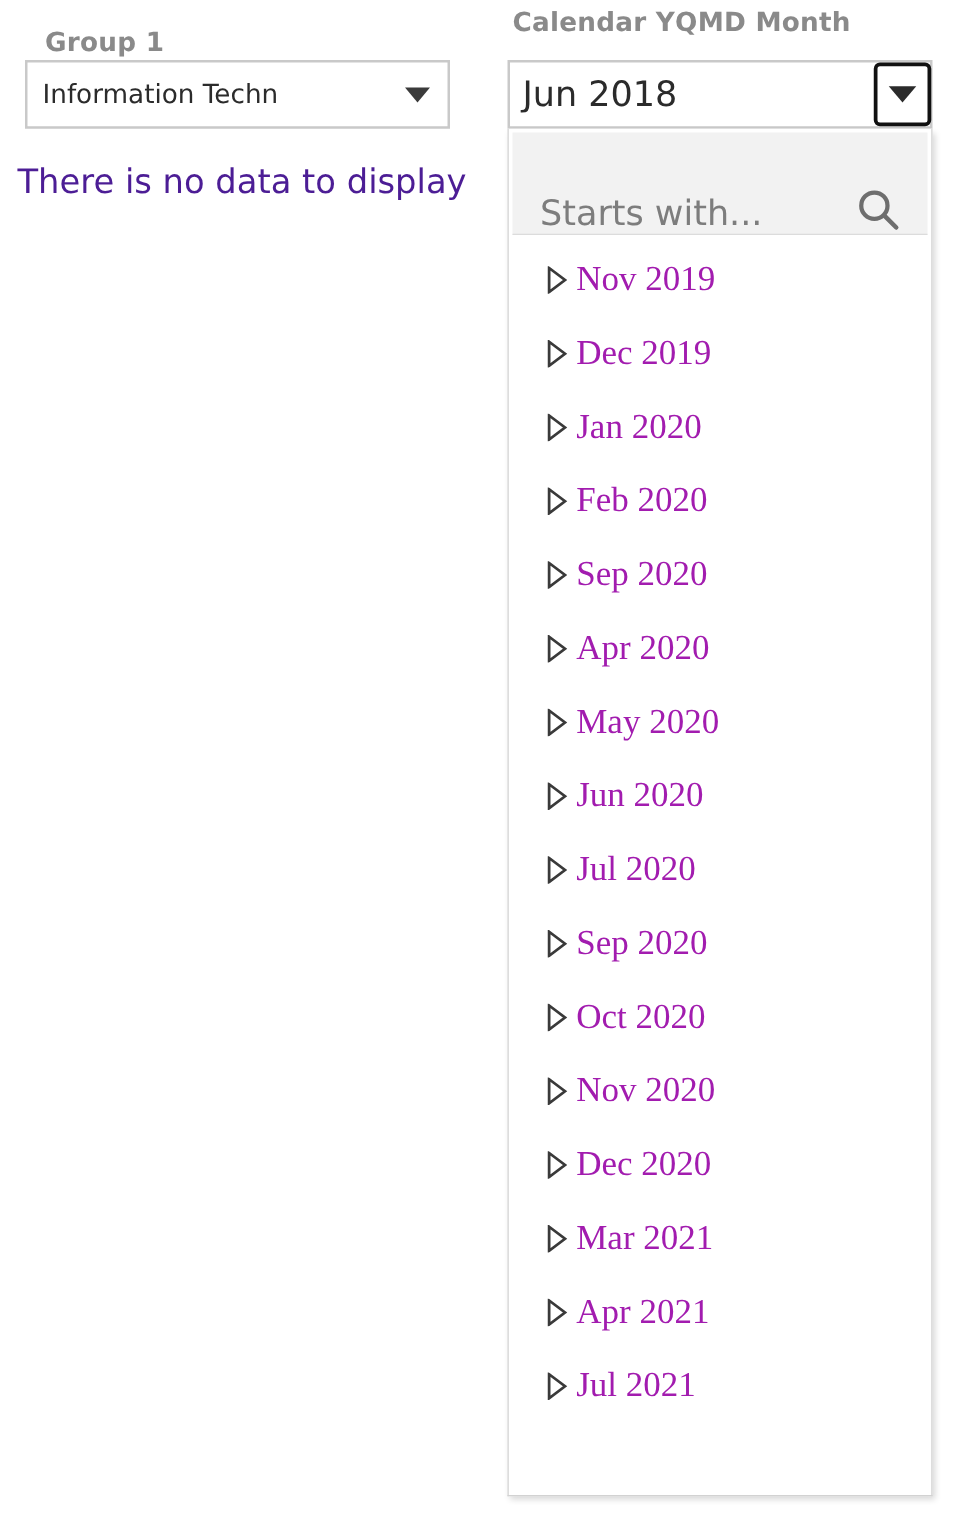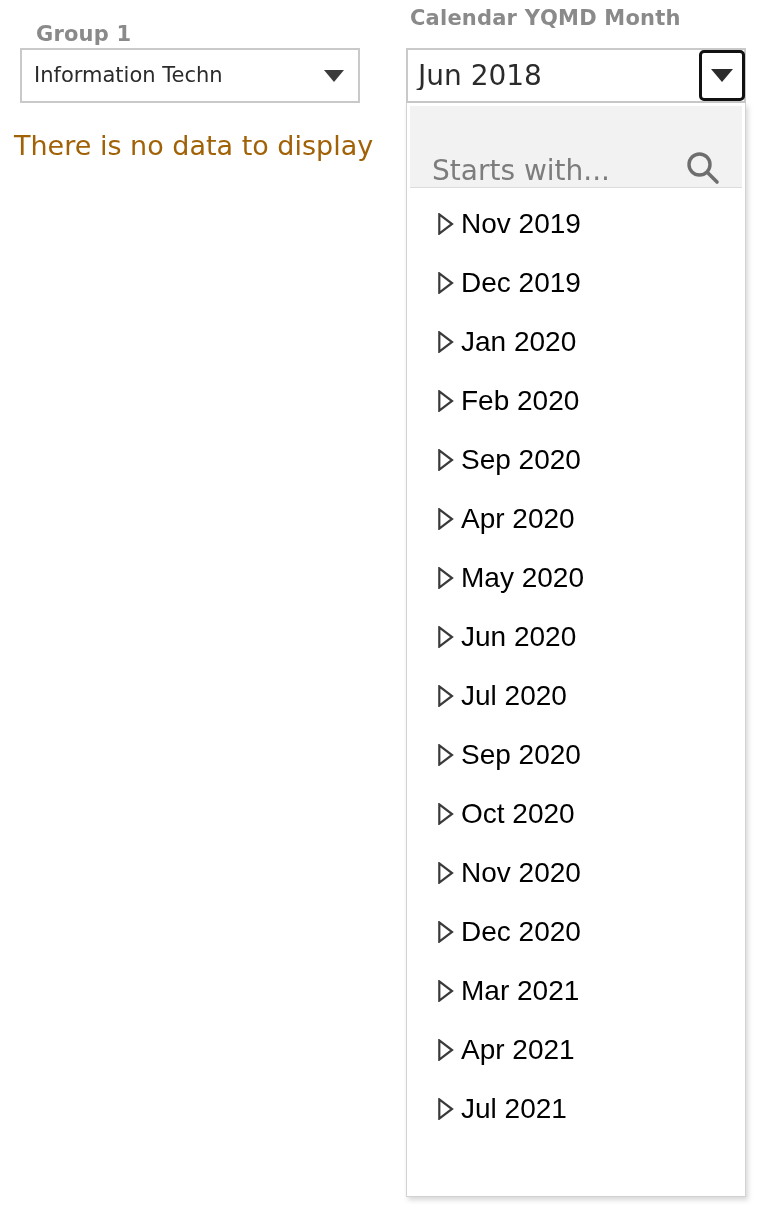--- a/index.html
+++ b/index.html
@@ -65,21 +65,21 @@
     border-left: 10px solid transparent;
     border-right: 10px solid transparent;
     border-top: 12px solid #3b3b3b;
   }
 
   #empty-message {
     position: absolute;
     left: 14px;
     top: 130px;
     font-size: 27px;
-    color: #a16207;
+    color: #4c1d95;
     font-family: "DejaVu Sans", sans-serif;
     white-space: nowrap;
   }
 
   
   #combo-wrap {
     position: absolute;
     left: 406px;
     top: 48px;
     width: 340px;
@@ -172,23 +172,23 @@
     cursor: pointer;
   }
   .opt-arrow {
     flex: 0 0 auto;
     width: 17px;
     height: 22px;
     margin-right: 7px;
     display: block;
   }
   .opt-label {
-    font-family: Liberation Sans, sans-serif;
+    font-family: Liberation Serif, serif;
     font-size: 28px;
-    color: #000000;
+    color: #a21caf;
     line-height: 1;
     white-space: nowrap;
   }
 </style>
 </head>
 <body>
 
 <div id="root">
 
   <div class="field-label" id="group1-label">Group 1</div>

